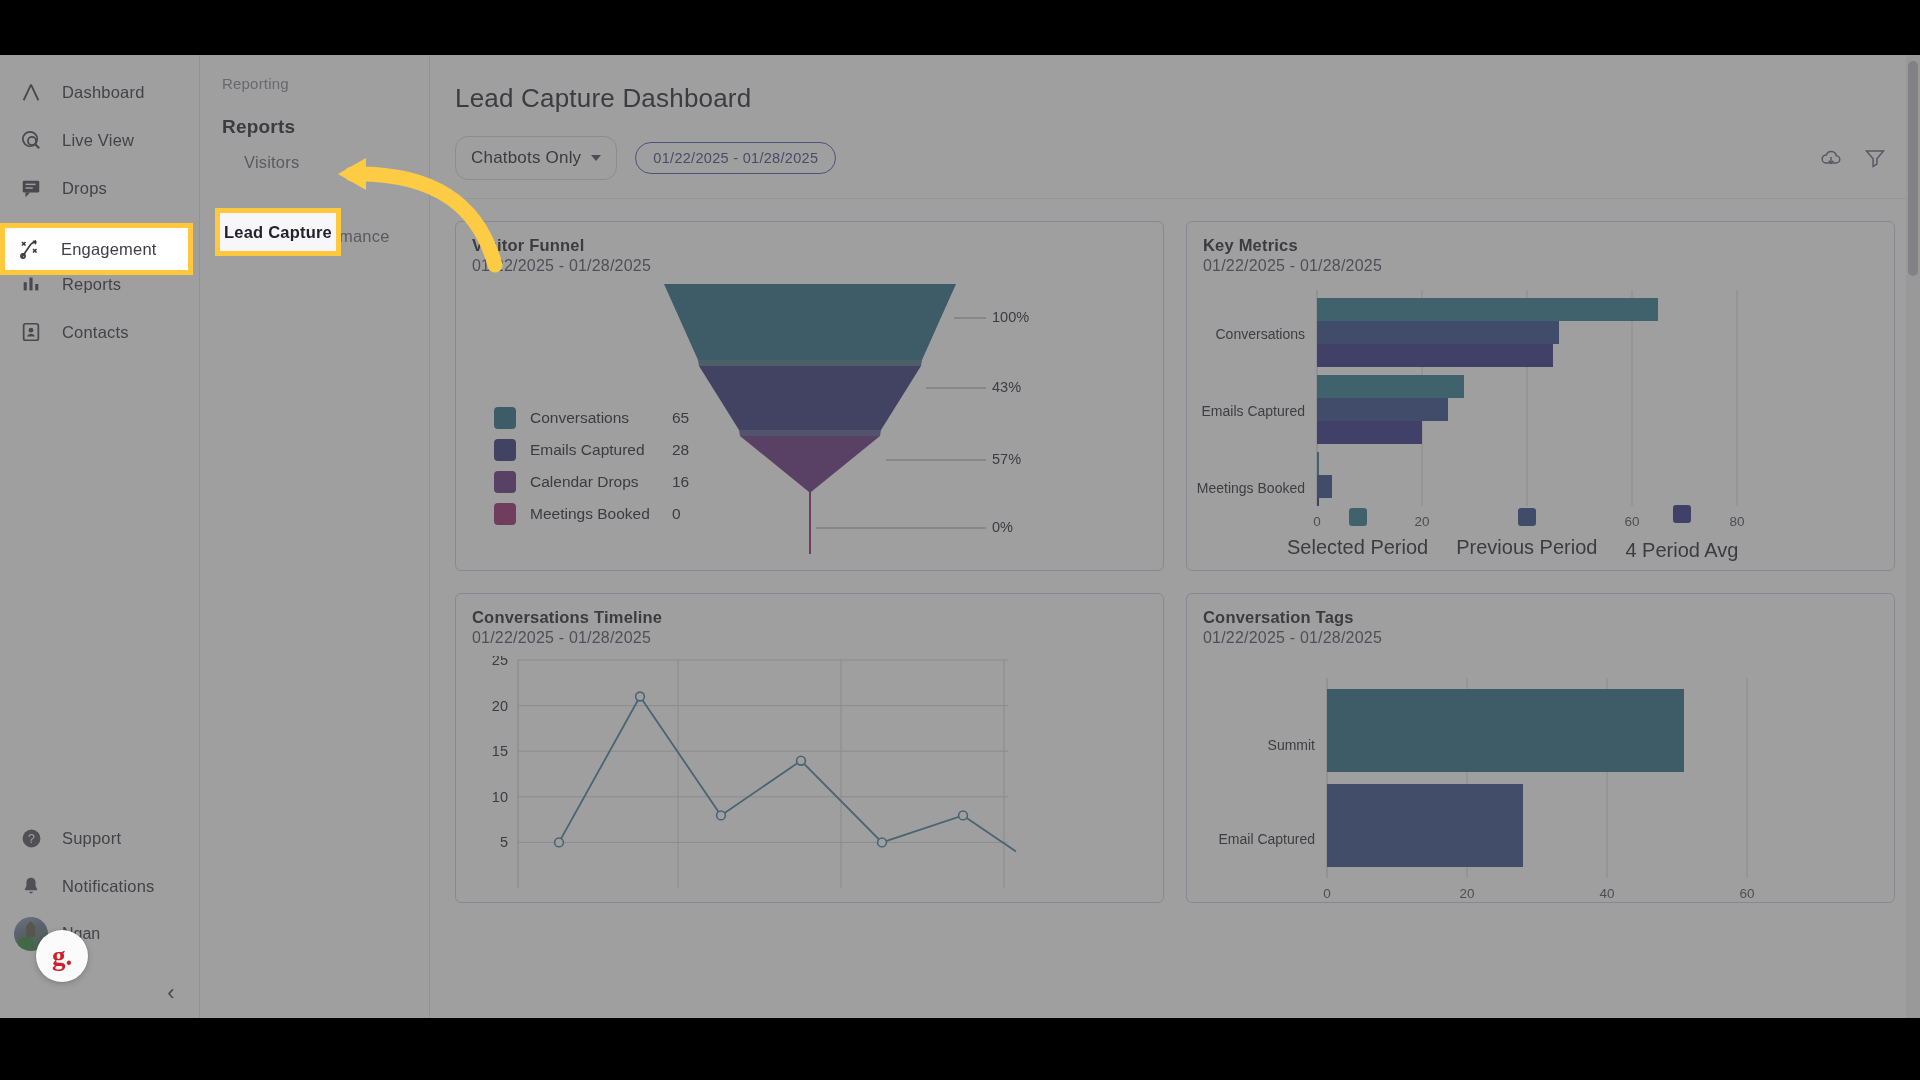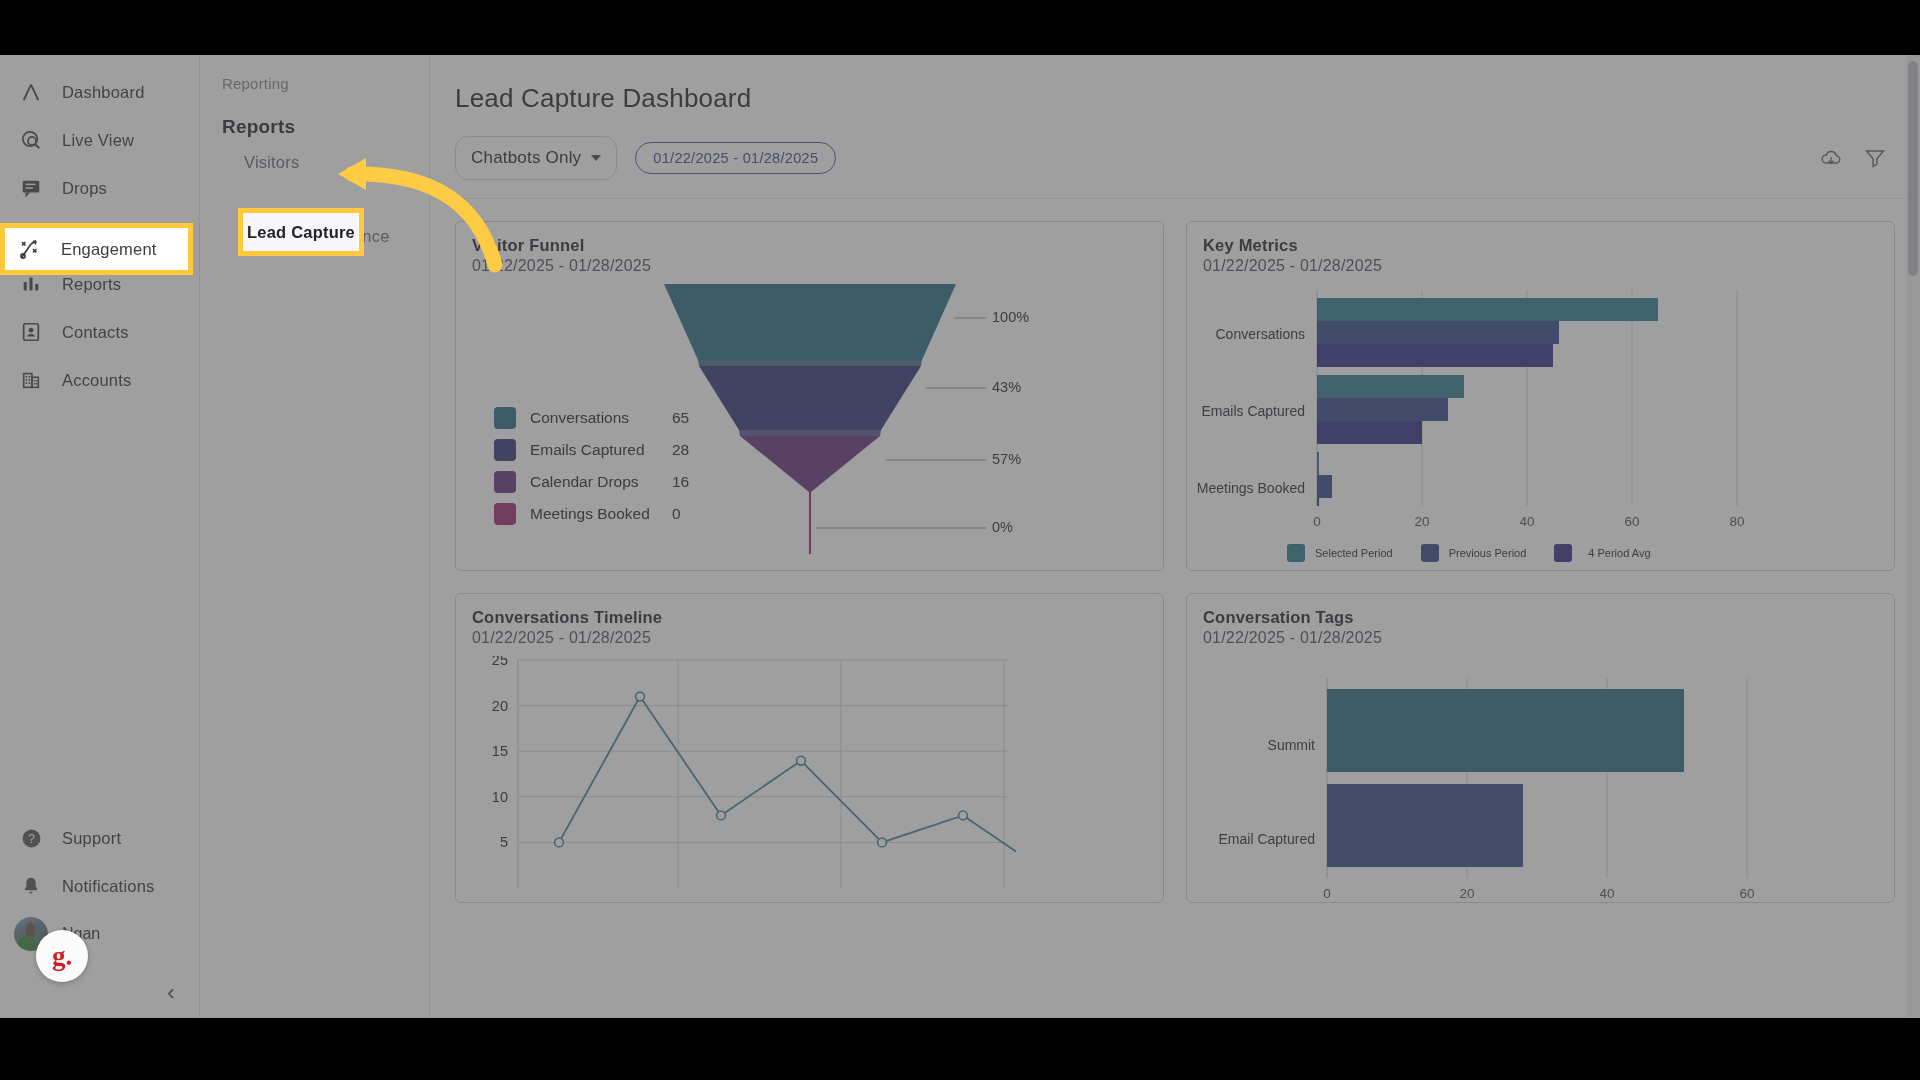--- a/index.html
+++ b/index.html
@@ -200,21 +200,21 @@
   
   .fl-legend { position: absolute; left: 38px; top: 118px; }
   .fl-row { display:flex; align-items:center; gap: 14px; height: 32px; }
   .sw { width: 22px; height: 22px; border-radius: 4px; flex:none; }
   .fl-name { font-size: 15.5px; color:#2f2f3a; width: 128px; }
   .fl-val { font-size: 15.5px; color:#2f2f3a; }
 
   
   .km-legend { position:absolute; left: 100px; bottom: 8px; display:flex; gap: 28px; align-items:center;}
   .km-legend .sw { width:18px;height:18px;border-radius:3px;}
-  .km-legend span { font-size: 11px; color:#2f2f3a; }
+  .km-legend span { font-size: 20px; color:#2f2f3a;flex-direction:column; }
 
   
   #scrollbar {
     position: absolute; right: 0; top: 55px;
     width: 14px; height: 963px;
     background: #f3f3f5;
   }
   #scrollthumb {
     position: absolute; right: 2px; top: 6px;
     width: 10px; height: 215px;
@@ -296,41 +296,20 @@
           <span class="nav-ico">
             <svg width="22" height="22" viewBox="0 0 24 24">
                 <rect x="4" y="3" width="16" height="18" rx="2" fill="none" stroke="#4a4a55" stroke-width="1.9"></rect>
                 <circle cx="12" cy="10" r="2.6" fill="#4a4a55"></circle>
                 <path d="M7.6 17c.9-2.2 2.6-3.2 4.4-3.2s3.5 1 4.4 3.2z" fill="#4a4a55"></path>
               </svg>
           </span>
           <span class="nav-label">Contacts</span>
         </div>
 
-        <div class="nav-item">
-          <span class="nav-ico">
-            <svg width="22" height="22" viewBox="0 0 24 24">
-                <rect x="4" y="5" width="9" height="15" fill="none" stroke="#4a4a55" stroke-width="1.7"></rect>
-                <rect x="13" y="9" width="7" height="11" fill="none" stroke="#4a4a55" stroke-width="1.7"></rect>
-                <g fill="#4a4a55">
-                  <rect x="6" y="7.6" width="1.8" height="1.8"></rect>
-                  <rect x="9.3" y="7.6" width="1.8" height="1.8"></rect>
-                  <rect x="6" y="11" width="1.8" height="1.8"></rect>
-                  <rect x="9.3" y="11" width="1.8" height="1.8"></rect>
-                  <rect x="6" y="14.4" width="1.8" height="1.8"></rect>
-                  <rect x="9.3" y="14.4" width="1.8" height="1.8"></rect>
-                  <rect x="15" y="12" width="1.6" height="1.6"></rect>
-                  <rect x="17.3" y="12" width="1.6" height="1.6"></rect>
-                  <rect x="15" y="15.3" width="1.6" height="1.6"></rect>
-                  <rect x="17.3" y="15.3" width="1.6" height="1.6"></rect>
-                </g>
-              </svg>
-          </span>
-          <span class="nav-label">Accounts</span>
-        </div>
       </div>
 
       <div id="nav-bottom">
         <div class="nav-item bottom">
           <span class="nav-ico">
             <svg width="23" height="23" viewBox="0 0 24 24">
                 <circle cx="12" cy="12" r="9.3" fill="#5a5a64"></circle>
                 <text x="12" y="17" font-size="13" fill="#fff" text-anchor="middle" font-family="Liberation Sans">?</text>
               </svg>
           </span>
@@ -582,21 +561,21 @@
           <g stroke="#3a3a45" stroke-width="1.6">
               <line x1="15" y1="12" x2="18.5" y2="15.5"></line>
               <line x1="18.5" y1="12" x2="15" y2="15.5"></line>
             </g>
         </svg>
       </span>
       <span class="nav-label">Engagement</span>
     </div>
   </div>
 
-  <div id="leadcapture-wrap" style="left:238px; top:208px">
+  <div id="leadcapture-wrap" style="left:215px; top:208px">
     <span class="lc">Lead Capture</span>
   </div>
 
   <div id="gbadge">
     <span>g.</span>
   </div>
 
   <svg id="arrow" width="200" height="140" viewBox="0 0 200 140">
     <path d="M165 115 C 150 60, 110 22, 22 24" stroke="#FDCB44" stroke-width="15" fill="none" stroke-linecap="round"></path>
     <path d="M8 24 L36 8 L36 40 Z" fill="#FDCB44"></path>

